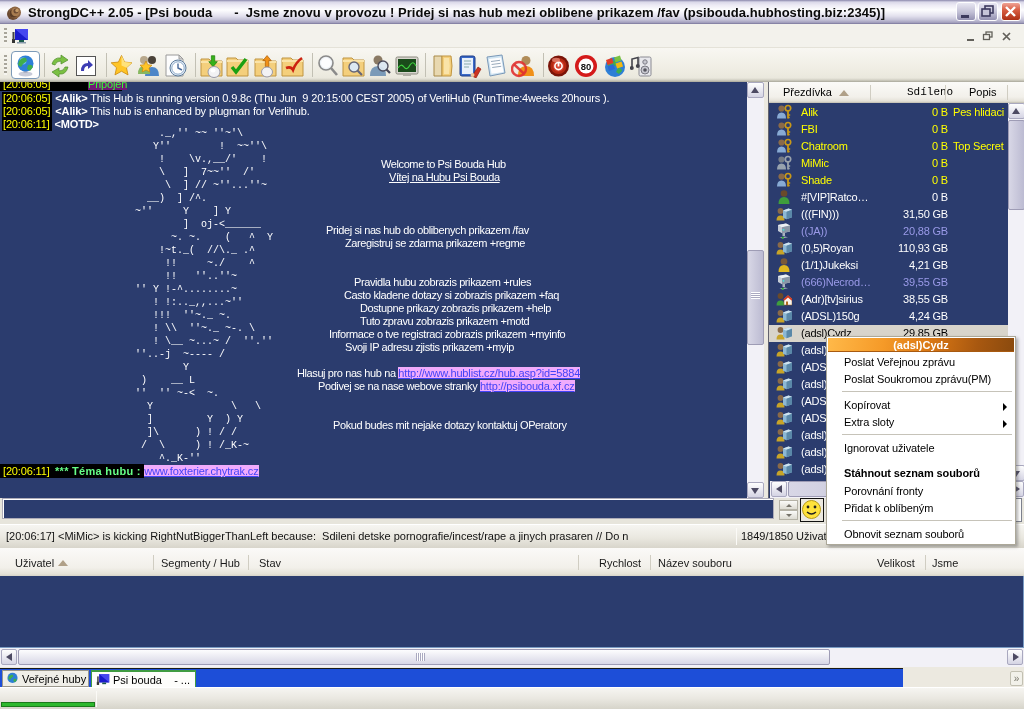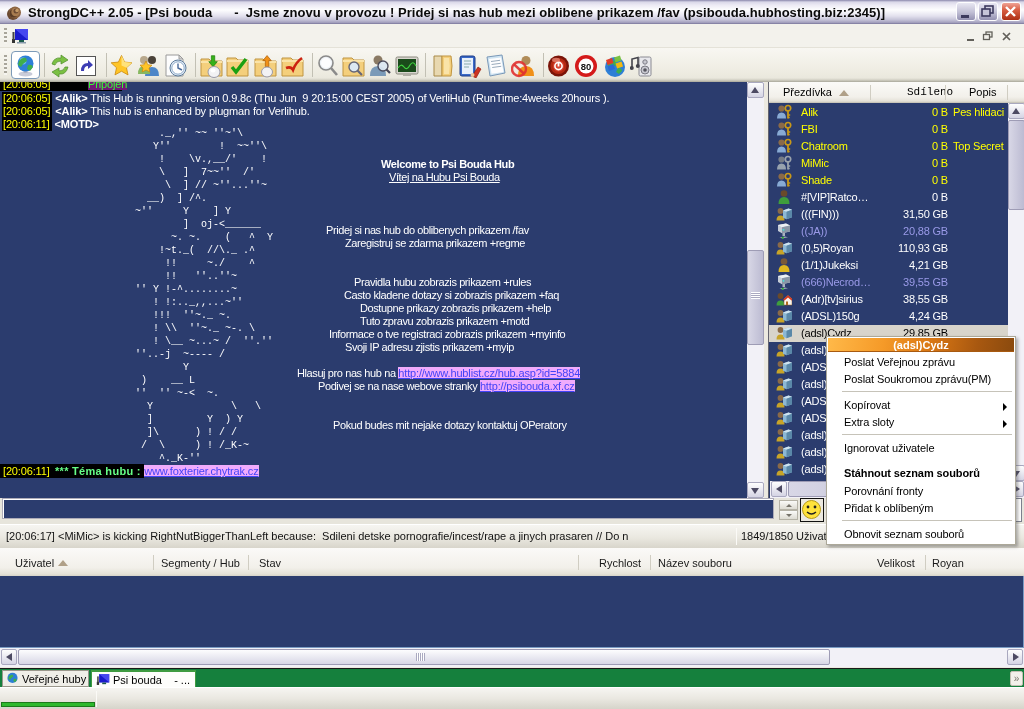--- a/index.html
+++ b/index.html
@@ -50,21 +50,21 @@
 .ci{position:absolute;left:17px;font-size:11px;letter-spacing:-0.1px;color:#000;white-space:nowrap;}
 .csep{position:absolute;left:15px;right:3px;height:1px;background:#c6c3b9;}
 .carr{position:absolute;right:8px;width:0;height:0;border-left:4px solid #000;border-top:4px solid transparent;border-bottom:4px solid transparent;}
 
 #inputrow{left:0;top:498px;width:1024px;height:26px;background:#e7e5dc;}
 #hubstatus{left:0;top:524px;width:1024px;height:24px;background:linear-gradient(to bottom,#f6f5f1 0,#eae8e0 55%,#d8d5cb 100%);border-top:1px solid #fff;font-size:11px;color:#111;}
 #theader{left:0;top:548px;width:1024px;height:28px;background:linear-gradient(to bottom,#fbfaf8 0,#f2f0ea 70%,#e5e2d8 92%,#d7d4c9 100%);font-size:11px;color:#1a1a1a;}
 .thsep{position:absolute;top:7px;width:1px;height:15px;background:#d0cdc2;}
 #tlist{left:0;top:576px;width:1024px;height:72px;background:#2b3c6e;border-bottom:1px solid #7a9cc4;border-right:1px solid #7a9cc4;}
 #hscroll{left:0;top:648px;width:1024px;height:19px;}
-#tabbar{left:0;top:668px;width:1024px;height:19px;background:#15803d;border-top:1px solid #1a1a1a;}
+#tabbar{left:0;top:668px;width:903px;height:19px;background:#1d4ed8;border-top:1px solid #1a1a1a;}
 #appstatus{left:0;top:687px;width:1024px;height:22px;background:linear-gradient(to bottom,#f6f5f1 0,#eae8e1 50%,#d6d4ca 100%);border-top:1px solid #fff;}
 </style></head>
 <body>
 <div class="abs" id="titlebar">
   <svg class="abs" style="left:6px;top:4px;" width="17" height="17" viewBox="0 0 17 17">
     <circle cx="7" cy="10" r="6" fill="#6b4a32"></circle>
       <circle cx="9" cy="8.5" r="6" fill="#8a6240"></circle>
     <circle cx="7.5" cy="9.5" r="4" fill="#5a3c26"></circle>
       <circle cx="9.5" cy="8" r="4.2" fill="#a87c50"></circle>
     <circle cx="10" cy="7" r="2.5" fill="#6b4a32"></circle>
@@ -274,21 +274,21 @@
    ! \__ ~...~ /  ''.''
 ''..-j  ~---- /
         Y
  )    __ L
 ''  '' ~-&lt;  ~.
   Y             \   \
   ]         Y  ) Y
   ]\      ) ! / /
  /  \     ) ! /_K-~
     ^._K-''</div>
-  <div class="cl mo" style="left:381px;top:76px;font-weight:bold;">Welcome to Psi Bouda Hub</div>
+  <div class="cl mo" style="left:381px;top:76px;">Welcome to Psi Bouda Hub</div>
   <div class="cl mo" style="left:389px;top:89px;text-decoration:underline;">Vítej na Hubu Psi Bouda</div>
   <div class="cl mo" style="left:326px;top:142px;">Pridej si nas hub do oblibenych prikazem /fav</div>
   <div class="cl mo" style="left:345px;top:155px;">Zaregistruj se zdarma prikazem +regme</div>
   <div class="cl mo" style="left:354px;top:194px;">Pravidla hubu zobrazis prikazem +rules</div>
   <div class="cl mo" style="left:344px;top:207px;">Casto kladene dotazy si zobrazis prikazem +faq</div>
   <div class="cl mo" style="left:360px;top:220px;">Dostupne prikazy zobrazis prikazem +help</div>
   <div class="cl mo" style="left:360px;top:233px;">Tuto zpravu zobrazis prikazem +motd</div>
   <div class="cl mo" style="left:329px;top:246px;">Informace o tve registraci zobrazis prikazem +myinfo</div>
   <div class="cl mo" style="left:345px;top:259px;">Svoji IP adresu zjistis prikazem +myip</div>
   <div class="cl" style="left:297px;top:285px;"><span class="mo">Hlasuj pro nas hub na </span><span class="link">http://www.hublist.cz/hub.asp?id=5884</span></div>
@@ -555,21 +555,21 @@
   <div class="abs" style="left:161px;top:9px;">Segmenty / Hub</div>
   <div class="thsep" style="left:248px;"></div>
   <div class="abs" style="left:259px;top:9px;">Stav</div>
   <div class="abs" style="left:540px;top:9px;margin-top:41px;">Zbývá</div>
   <div class="thsep" style="left:578px;"></div>
   <div class="abs" style="left:599px;top:9px;">Rychlost</div>
   <div class="thsep" style="left:650px;"></div>
   <div class="abs" style="left:658px;top:9px;">Název souboru</div>
   <div class="abs" style="left:877px;top:9px;">Velikost</div>
   <div class="thsep" style="left:925px;"></div>
-  <div class="abs" style="left:932px;top:9px;">Royan</div>
+  <div class="abs" style="left:932px;top:9px;">Jsme</div>
 </div>
 <div class="abs" id="tlist"></div>
 <div class="abs sb" id="hscroll">
   <div class="sbtn" style="left:1px;top:1px;width:16px;height:16px;"></div>
   <div class="arr" style="left:6px;top:5px;border-top:4.5px solid transparent;border-bottom:4.5px solid transparent;border-right:6px solid #4d4a63;"></div>
   <div class="sthumb" style="left:18px;top:1px;width:812px;height:16px;background:linear-gradient(to bottom,#fdfdfe,#d8d7e6);"></div>
   <div class="abs" style="left:416px;top:5px;width:9px;height:8px;background:repeating-linear-gradient(to right,#aaa9c0 0,#aaa9c0 1px,#fff 1px,#fff 2px);"></div>
   <div class="sbtn" style="left:1007px;top:1px;width:16px;height:16px;"></div>
   <div class="arr" style="left:1013px;top:5px;border-top:4.5px solid transparent;border-bottom:4.5px solid transparent;border-left:6px solid #4d4a63;"></div>
 </div>

